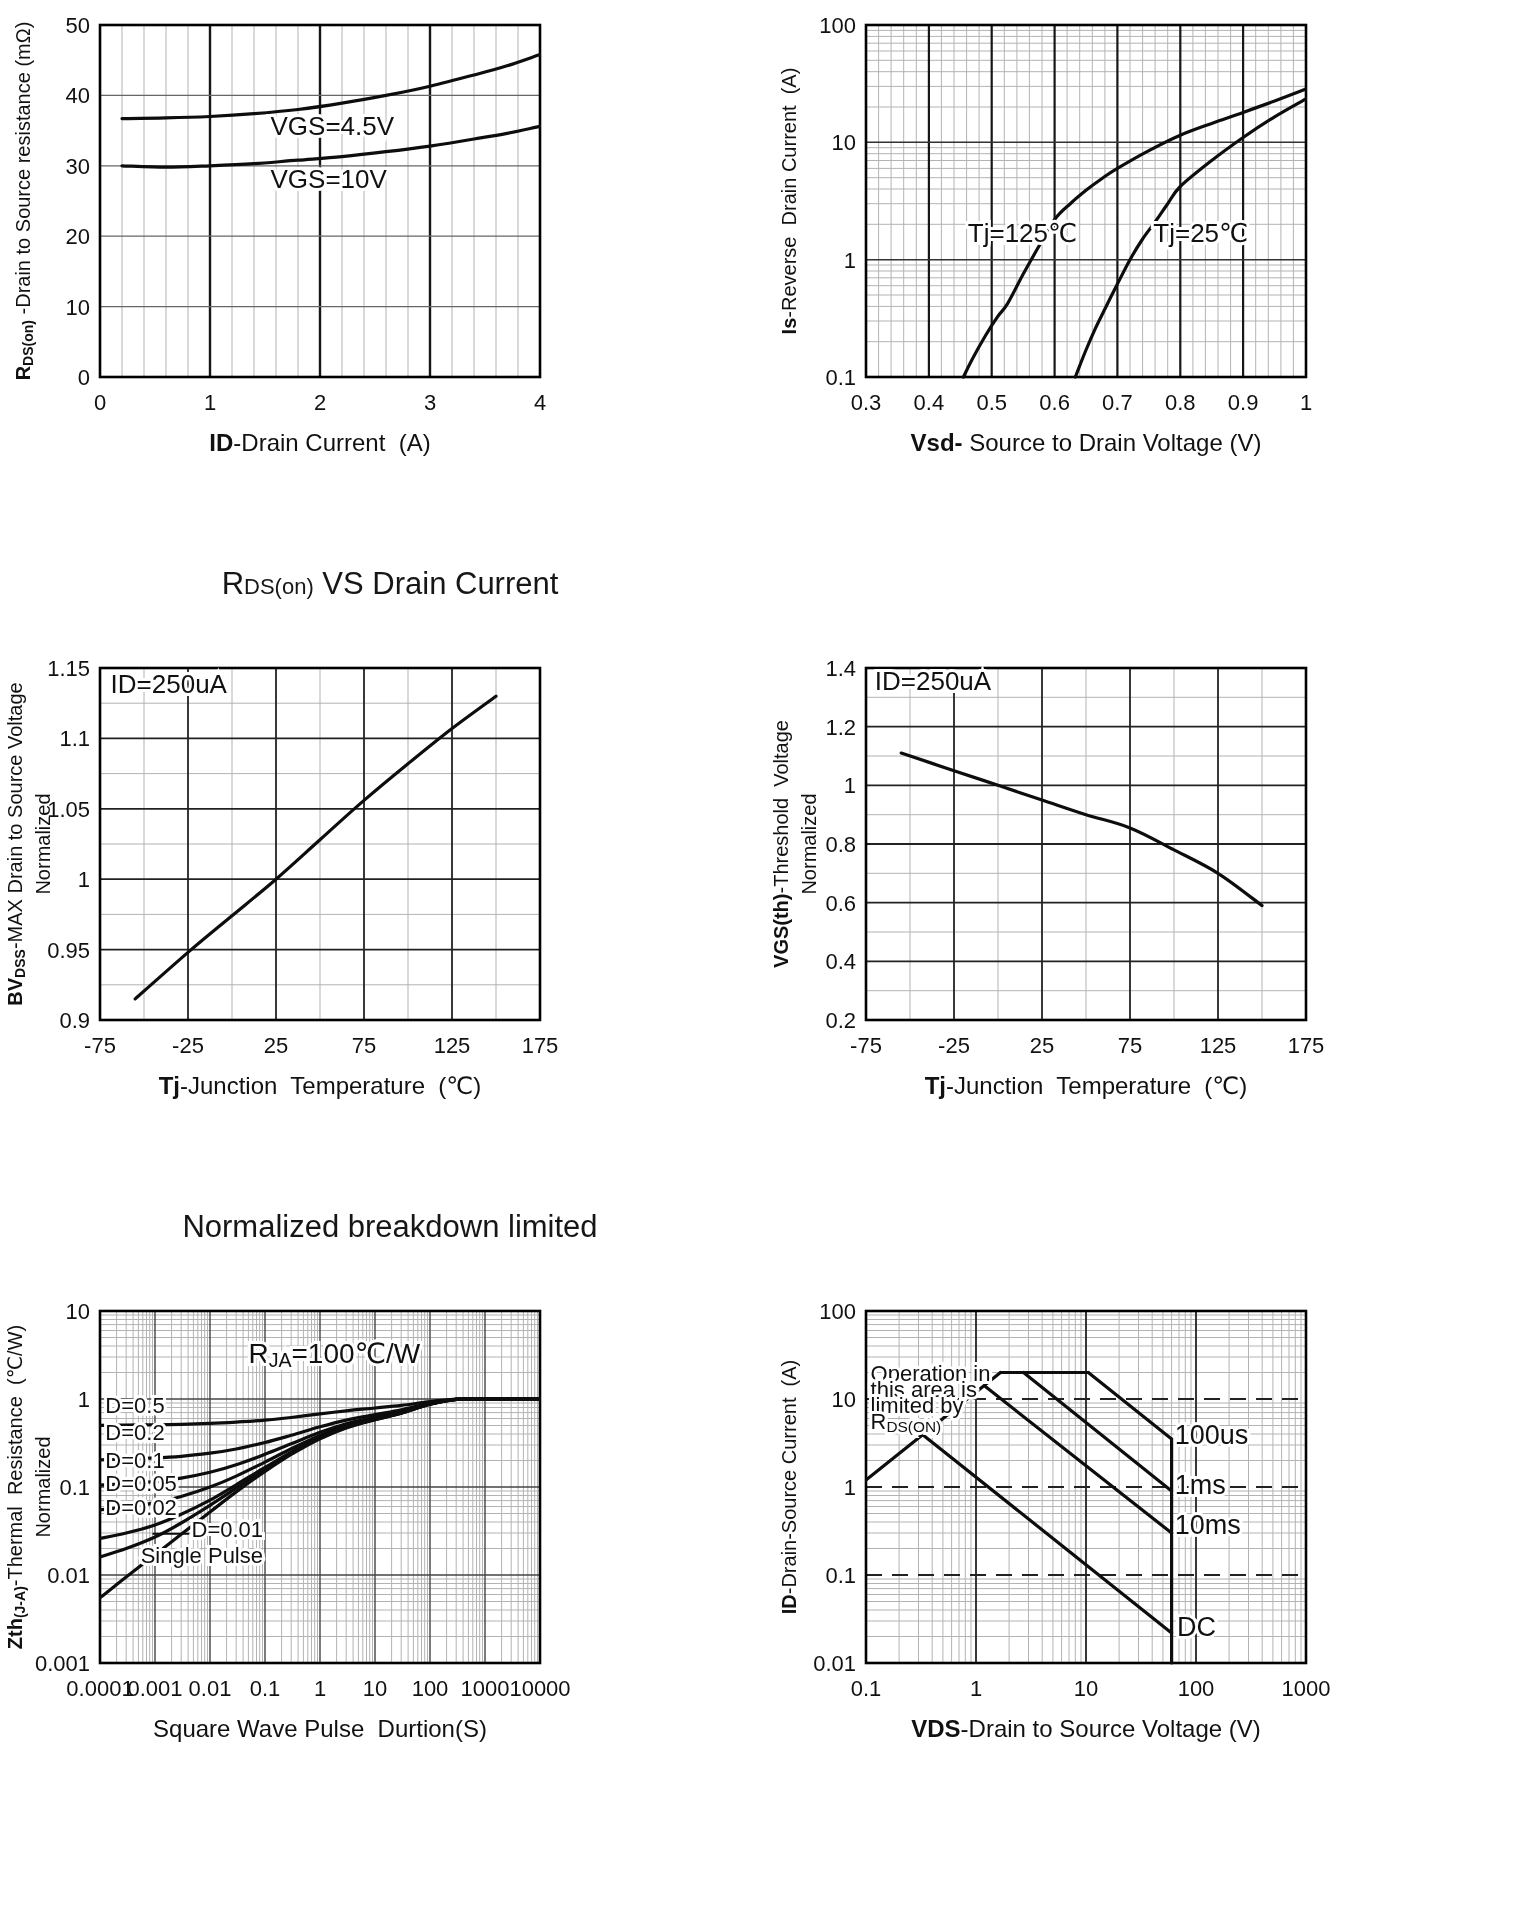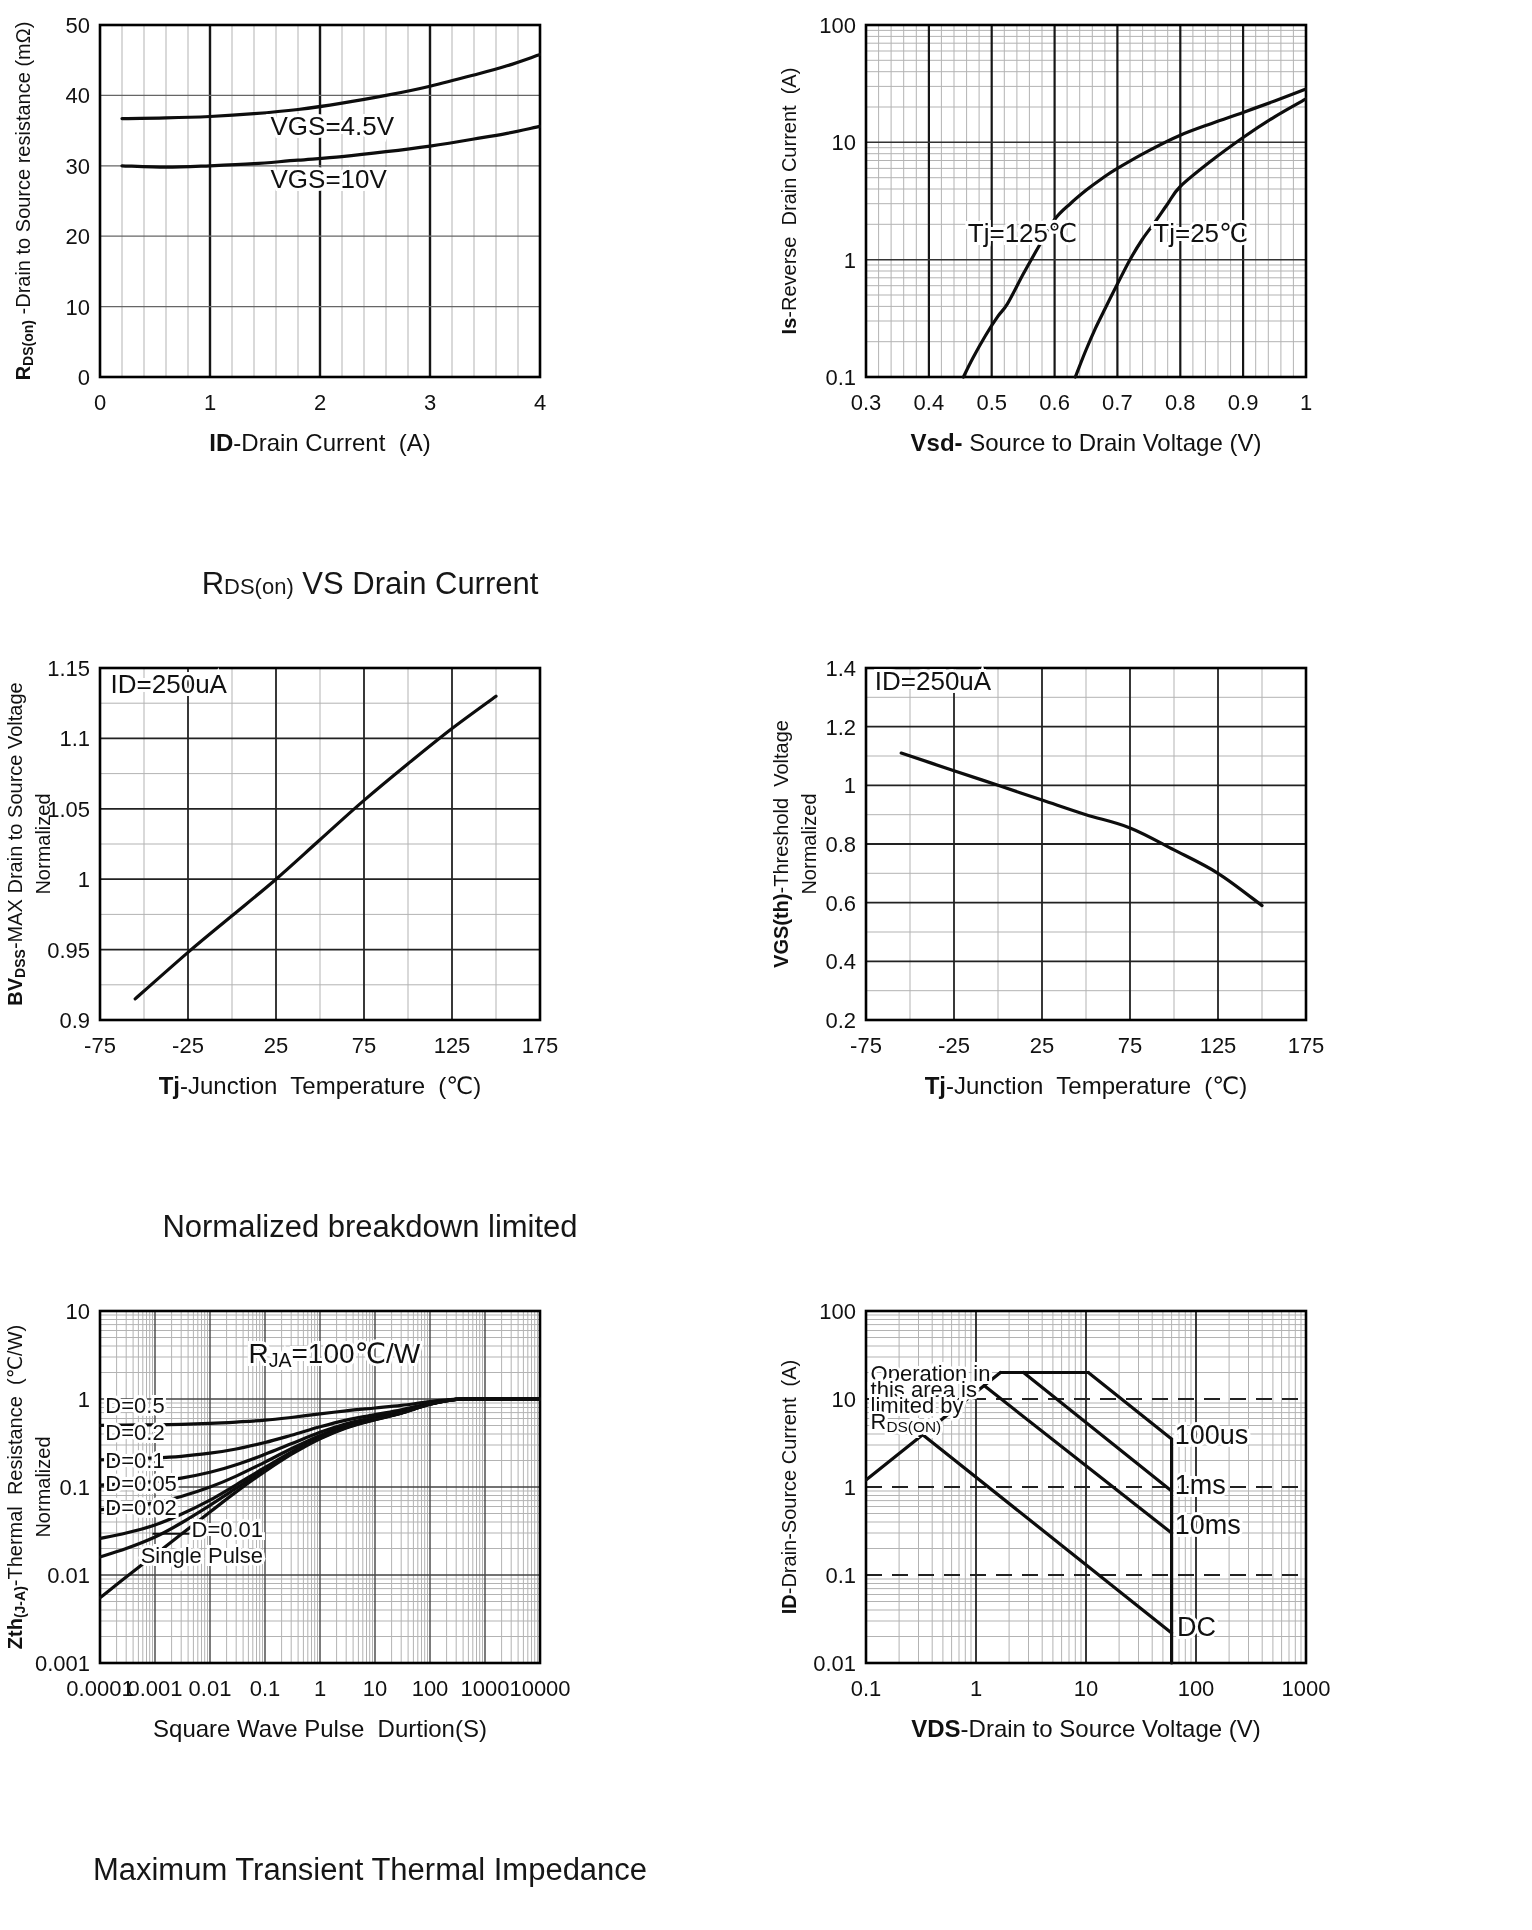--- a/index.html
+++ b/index.html
@@ -2,21 +2,21 @@
 <html><head>
 <meta charset="utf-8">
 <style>
   html,body{margin:0;padding:0;background:#ffffff;}
   body{width:1532px;height:1930px;overflow:hidden;
        font-family:"Liberation Sans","DejaVu Sans",sans-serif;color:#111;}
   .page{display:grid;grid-template-columns:766px 766px;grid-template-rows:643px 643px 644px;}
   .chart-cell{position:relative;}
   .chart-cell svg{display:block;}
   .chart-cell svg text{font-family:"Liberation Sans","DejaVu Sans",sans-serif;white-space:pre;}
-  .chart-title{width:740px;text-align:center;font-size:31px;color:#161616;margin-top:96px;}
+  .chart-title{width:740px;text-align:center;font-size:31px;color:#161616;margin-top:96px;padding-left:20px;}
   .chart-title .t-sub{font-size:71%;}
 </style>
 </head>
 <body>
 
 <div class="page">
   <div class="chart-cell">
     <svg viewBox="0 0 766 470" width="766" height="470">
         <defs>
           <clipPath id="clip0">
@@ -450,21 +450,20 @@
           <text x="105.3" y="154.2" font-size="22" fill="#111111" text-anchor="start" style="paint-order:stroke;stroke:#ffffff;stroke-width:6px;"><tspan dy="0.0" font-size="22.0">D=0.2</tspan></text>
           <text x="105.3" y="181.9" font-size="22" fill="#111111" text-anchor="start" style="paint-order:stroke;stroke:#ffffff;stroke-width:6px;"><tspan dy="0.0" font-size="22.0">D=0.1</tspan></text>
           <text x="105.3" y="204.6" font-size="22" fill="#111111" text-anchor="start" style="paint-order:stroke;stroke:#ffffff;stroke-width:6px;"><tspan dy="0.0" font-size="22.0">D=0.05</tspan></text>
           <text x="105.3" y="229.1" font-size="22" fill="#111111" text-anchor="start" style="paint-order:stroke;stroke:#ffffff;stroke-width:6px;"><tspan dy="0.0" font-size="22.0">D=0.02</tspan></text>
           <line x1="152.5" y1="247.7" x2="189.3" y2="247.7" stroke="#0d0d0d" stroke-width="2"></line>
           <text x="191.5" y="251.0" font-size="22" fill="#111111" text-anchor="start" style="paint-order:stroke;stroke:#ffffff;stroke-width:6px;"><tspan dy="0.0" font-size="22.0">D=0.01</tspan></text>
           <text x="140.7" y="276.7" font-size="22" fill="#111111" text-anchor="start" style="paint-order:stroke;stroke:#ffffff;stroke-width:6px;"><tspan dy="0.0" font-size="22.0">Single Pulse</tspan></text>
           <text x="248.4" y="76.5" font-size="28" fill="#111111" text-anchor="start" style="paint-order:stroke;stroke:#ffffff;stroke-width:6px;"><tspan dy="0.0" font-size="28.0">R</tspan><tspan dy="4.5" font-size="19.6">JA</tspan><tspan dy="-4.5" font-size="28.0">=100℃/W</tspan></text>
         </g>
       </svg>
-    <div class="chart-title"><span>Maximum Transient Thermal Impedance</span></div>
   </div>
   <div class="chart-cell">
     <svg viewBox="0 0 766 470" width="766" height="470">
         <defs>
           <clipPath id="clip5">
             <rect x="99" y="23" width="442" height="356"></rect>
           </clipPath>
         </defs>
         <g>
           <line x1="133.1" y1="25" x2="133.1" y2="377" stroke="#b3b3b3" stroke-width="1"></line>

